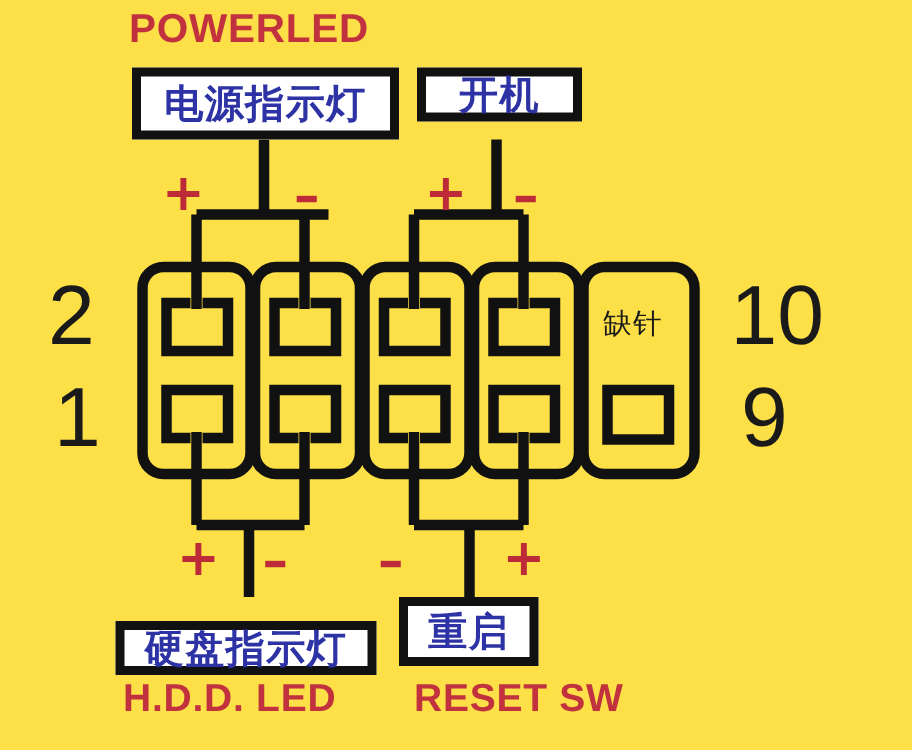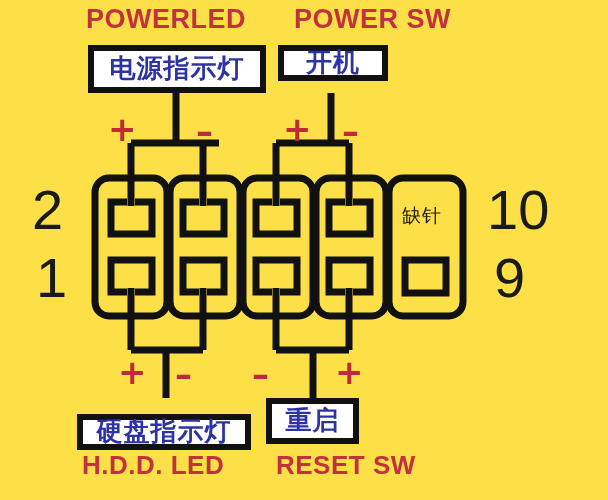--- a/index.html
+++ b/index.html
@@ -44,21 +44,21 @@
     align-items: center;
     justify-content: center;
   }
   .labelbox span {
     color: #2d33a4;
     font-weight: bold;
     font-size: 26px;
     letter-spacing: 1px;
     line-height: 1;
     white-space: nowrap;
-    font-family: Liberation Serif, serif;
+    font-family: Liberation Sans, sans-serif;
   }
   #box-pled { left: 88px;  top: 45px;  width: 178px; height: 48px; }
   #box-psw  { left: 278px; top: 45px;  width: 110px; height: 36px; }
   #box-hdd  { left: 77px;  top: 414px; width: 174px; height: 36px; }
   #box-rsw  { left: 266px; top: 398px; width: 93px;  height: 46px; }
 
   .sign {
     position: absolute;
     color: #be2b38;
     font-weight: bold;
@@ -154,21 +154,20 @@
     <g fill="none" stroke="#111111" stroke-width="7" stroke-linecap="butt">
       <line x1="276" y1="288" x2="276" y2="350"></line>
       <line x1="349" y1="288" x2="349" y2="350"></line>
       <line x1="276" y1="350" x2="349" y2="350"></line>
       <line x1="313" y1="350" x2="313" y2="398"></line>
     </g>
   </svg>
 
   <div class="hdr" id="hdr-pled">POWERLED</div>
 
-  <div class="hdr" id="hdr-psw">POWER SW</div>
 
   <div class="hdr" id="hdr-hdd">H.D.D. LED</div>
 
   <div class="hdr" id="hdr-rsw">RESET SW</div>
 
   <div class="labelbox" id="box-pled">
     <span>电源指示灯</span>
   </div>
 
   <div class="labelbox" id="box-psw">

